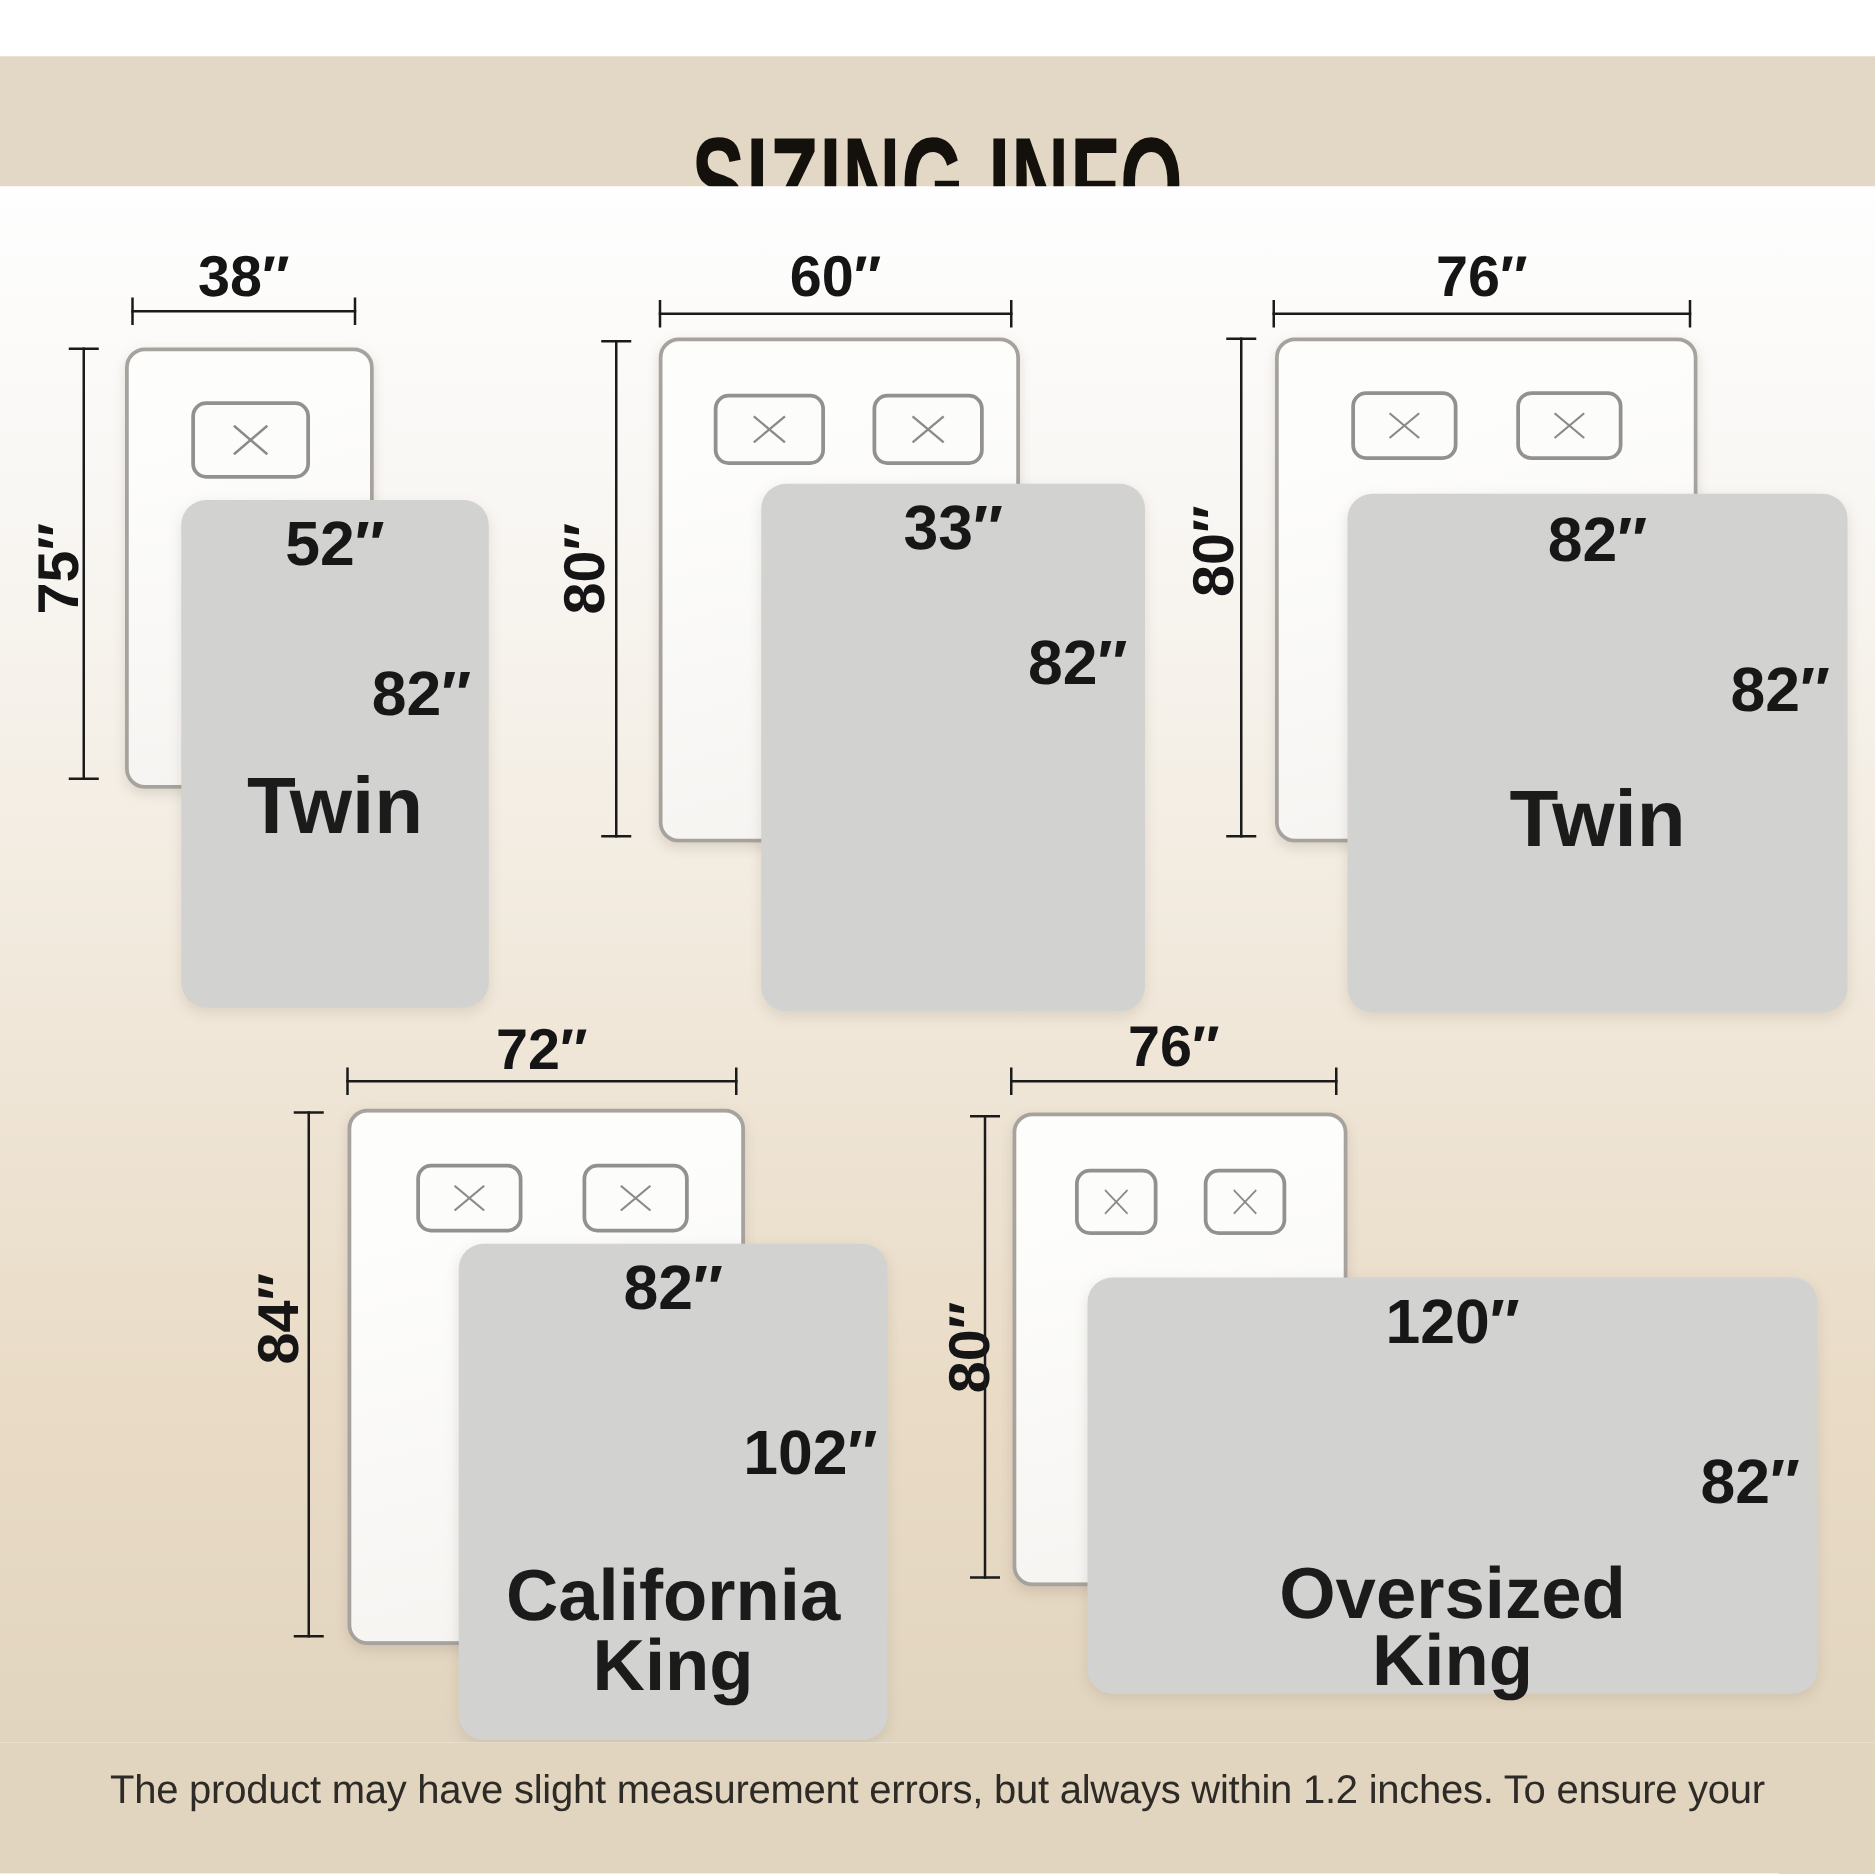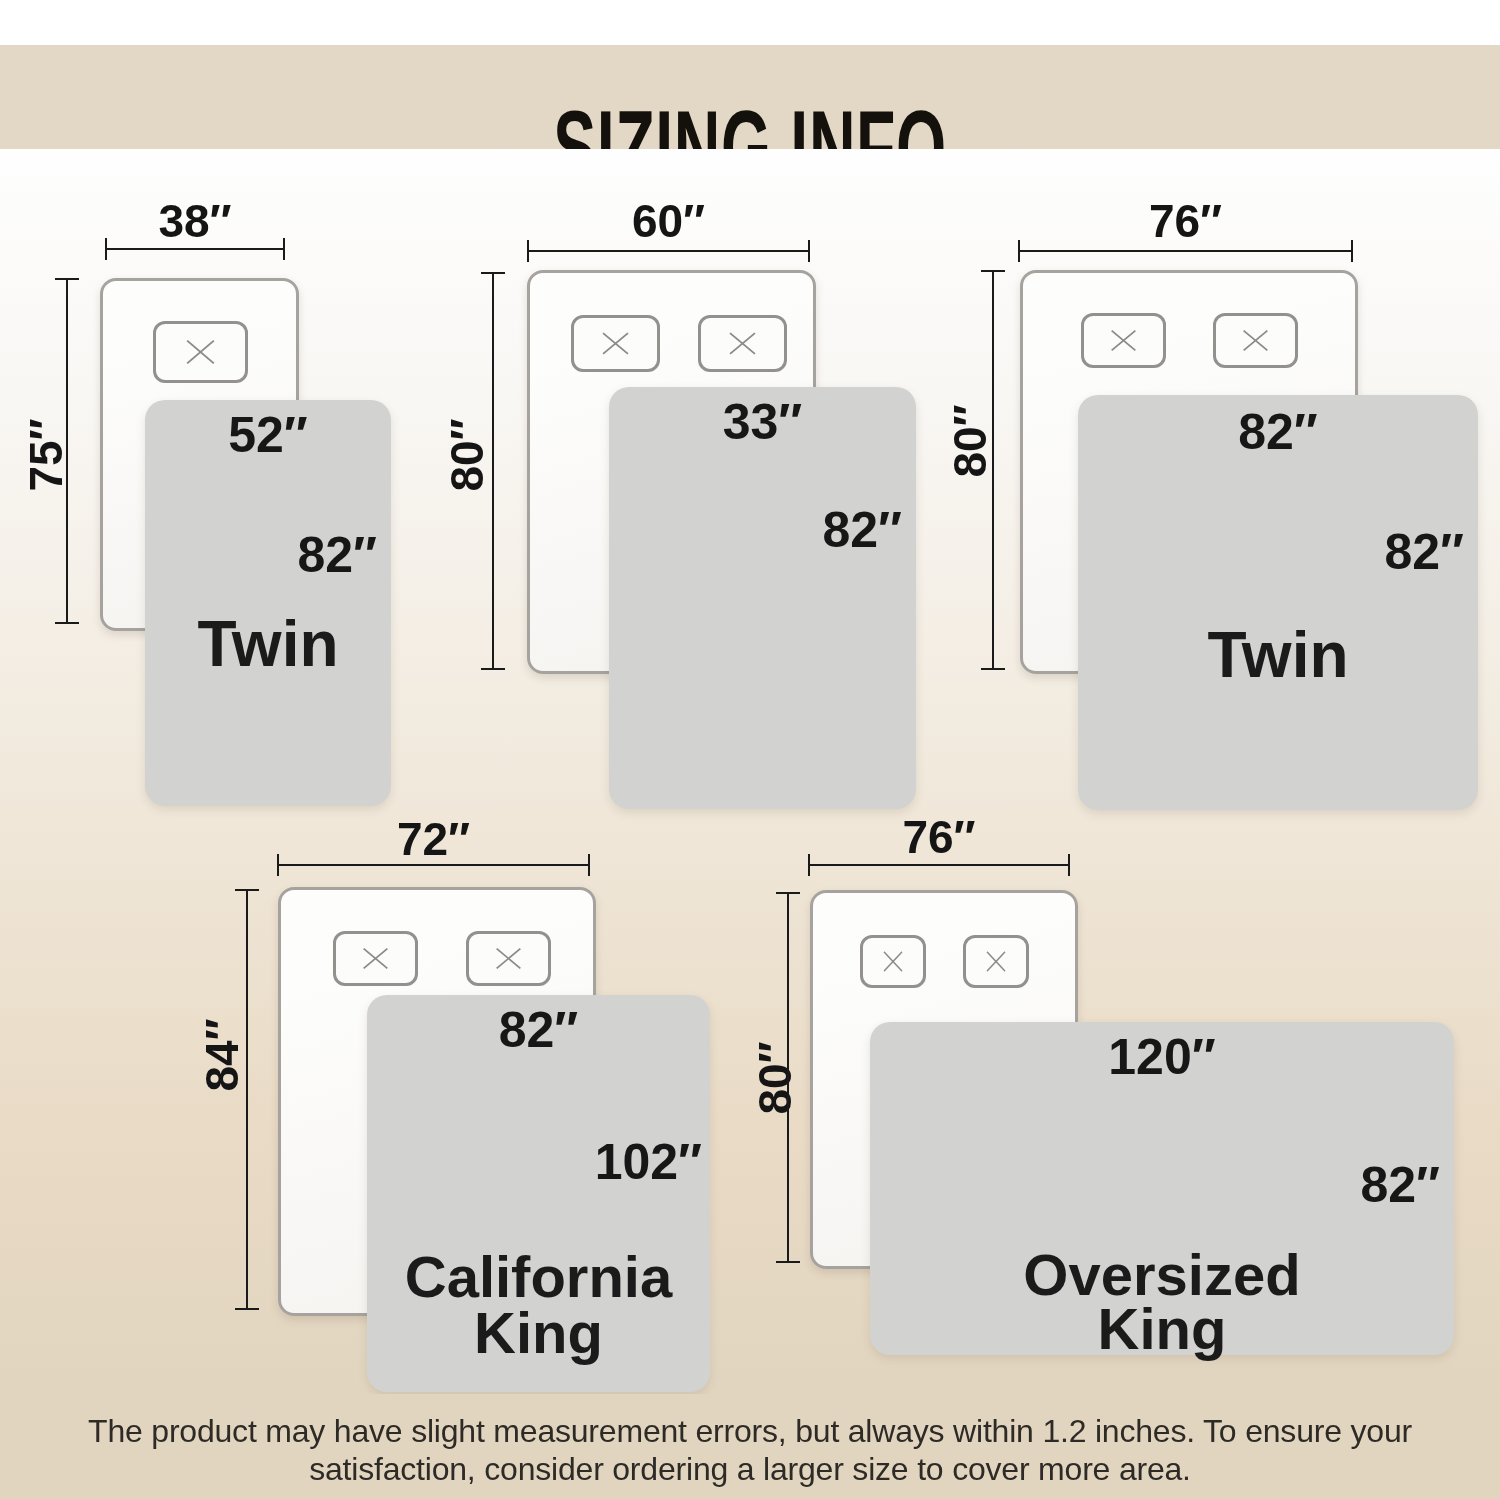--- a/index.html
+++ b/index.html
@@ -242,17 +242,16 @@
     <div class="blanket">
       <div class="bw">120″</div>
       <div class="bl">82″</div>
       <div class="bname">Oversized King</div>
     </div>
   </div>
 
   <footer class="footer">
     <div class="ftext">
       <div>The product may have slight measurement errors, but always within 1.2 inches. To ensure your</div>
-      <div>satisfaction, consider ordering a larger size to cover more area.</div>
     </div>
   </footer>
 
 </div>
 
 </body></html>

